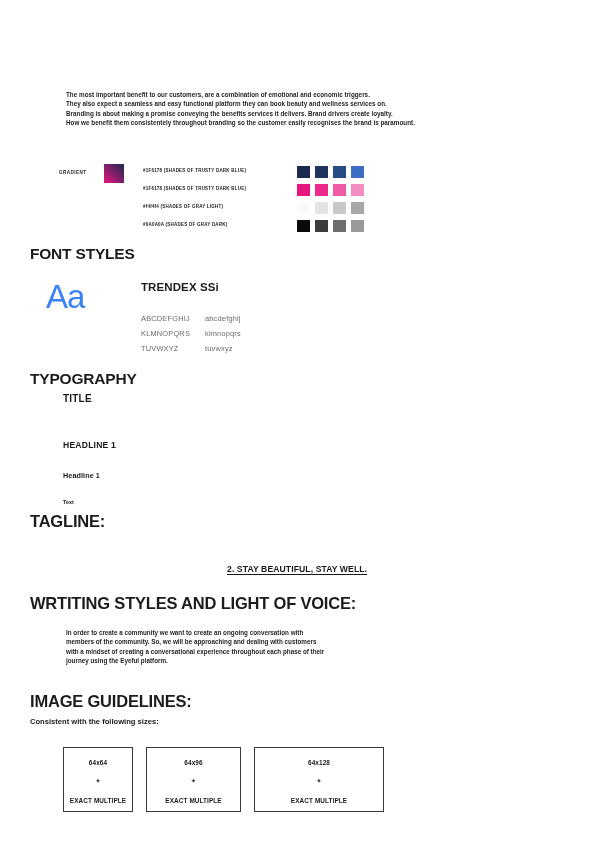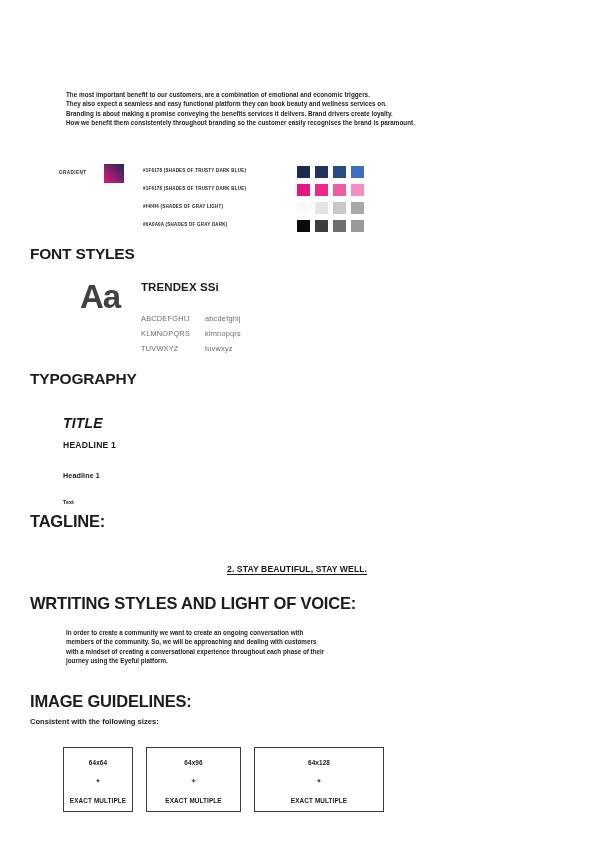--- a/index.html
+++ b/index.html
@@ -96,26 +96,26 @@
     gap: 5px;
   }
   .swatch {
     width: 13px;
     height: 12px;
   }
 
   
   .aa-sample {
     position: absolute;
-    left: 80px;
+    left: 46px;
     top: 278px;
     font-size: 33px;
-    font-weight: bold;
+    font-weight: normal;
     letter-spacing: -1px;
-    color: #404040;
+    color: #3b82f6;
   }
   .font-name {
     position: absolute;
     left: 141px;
     top: 281px;
     font-size: 11.5px;
     font-weight: bold;
     letter-spacing: 0.1px;
     color: #1c1c1c;
   }
@@ -131,21 +131,21 @@
   .alpha-upper { left: 141px; }
   .alpha-lower { left: 205px; }
 
   
   .type-sample {
     position: absolute;
     left: 63px;
     color: #1a1a1a;
     white-space: nowrap;
   }
-  .type-title    { top: 415px; font-size: 14px; font-weight: bold; letter-spacing: 0.2px; font-style: italic; }
+  .type-title    { top: 393px; font-size: 10px; font-weight: bold; letter-spacing: 0.2px; }
   .type-h1       { top: 440px; font-size: 8.6px; font-weight: bold; letter-spacing: 0.2px; }
   .type-h2       { top: 471px; font-size: 7.2px; font-weight: bold; letter-spacing: 0.1px; }
   .type-text     { top: 499px; font-size: 5.4px; font-weight: bold; }
 
   
   .tagline-value {
     position: absolute;
     left: 227px;
     top: 564px;
     font-size: 8.6px;

